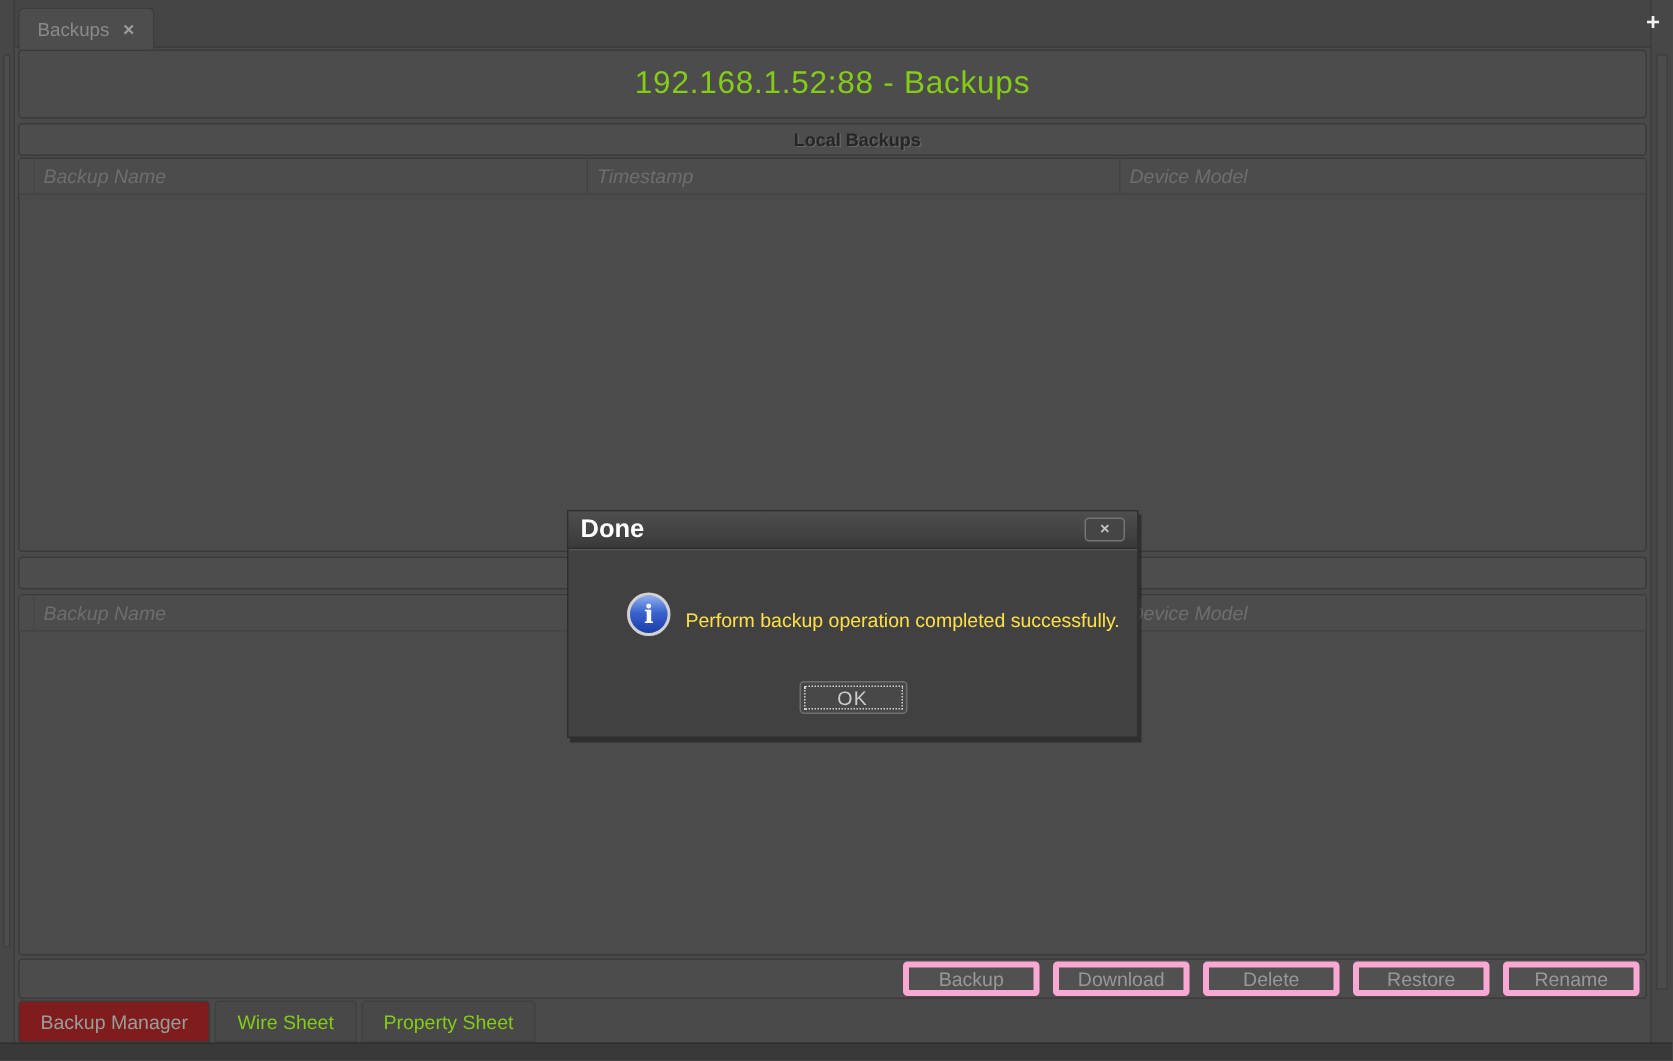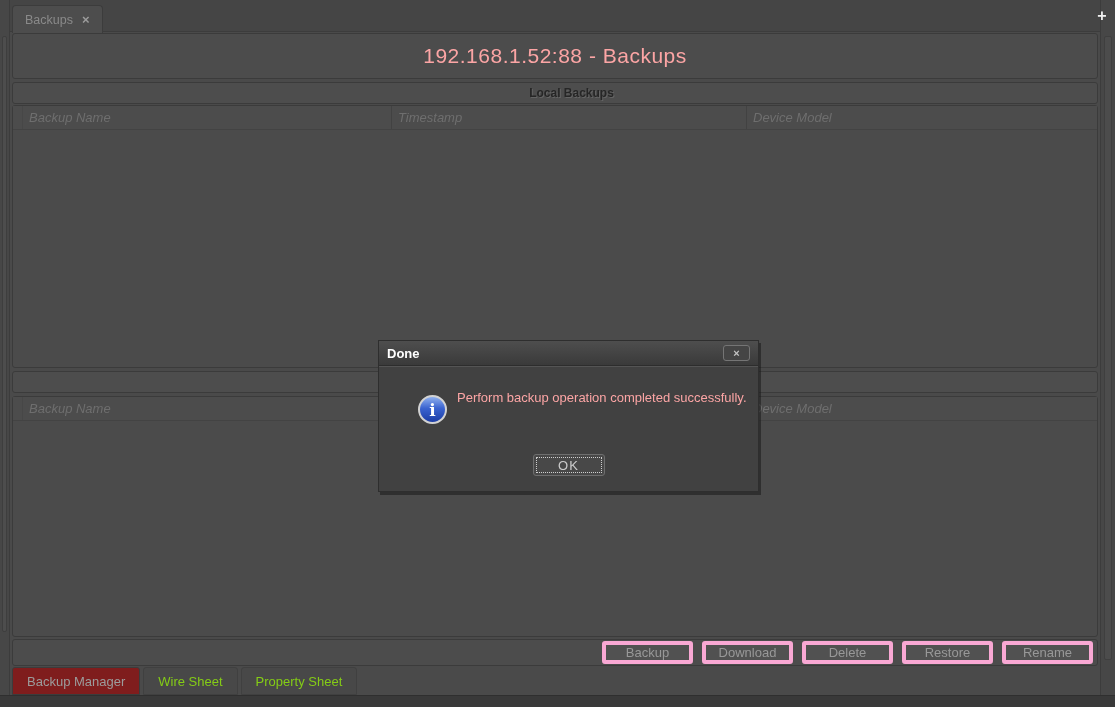--- a/index.html
+++ b/index.html
@@ -50,21 +50,21 @@
   
   .panel {
     position: absolute;
     background: #4c4c4c;
     border: 1px solid #3b3b3b;
     border-radius: 3px;
   }
 
   .view-title { left: 12px; top: 33px; width: 1086px; height: 46px;
     display: flex; align-items: center; justify-content: center; }
-  .view-title .txt { color: #fca5a5; font-size: 21px; letter-spacing: 0.5px; }
+  .view-title .txt { color: #84cc16; font-size: 21px; letter-spacing: 0.5px; }
 
   .section-bar { left: 12px; width: 1086px; height: 22px;
     display: flex; align-items: center; justify-content: center; background: #4d4d4d; }
   .section-bar .txt {
     color: #262626; font-size: 12px; font-weight: bold;
     text-shadow: 1px 1px 0 rgba(160,160,160,0.28);
     padding-left: 33px;
   }
   .section-bar.first { top: 82px; }
   .section-bar.second { top: 371px; }
@@ -114,42 +114,42 @@
     position: absolute; left: 378px; top: 340px; width: 381px; height: 152px;
     background: #414141; border: 1px solid #2e2e2e;
     box-shadow: 2px 3px 0 rgba(25,25,25,0.55);
     z-index: 10;
   }
   .dialog-titlebar {
     height: 25px; display: flex; align-items: center; padding: 0 8px;
     background: linear-gradient(180deg, #4e4e4e 0%, #3a3a3a 100%);
     border-bottom: 1px solid #2d2d2d;
   }
-  .dialog-title { color: #ffffff; font-size: 13px; font-weight: bold; }
+  .dialog-title { color: #ffffff; font-size: 17px; font-weight: bold; }
   .dialog-close {
     margin-left: auto; width: 27px; height: 16px;
     display: flex; align-items: center; justify-content: center;
     background: #454545; border: 1px solid #757575; border-radius: 3px;
     color: #c4c4c4; font-size: 11px; font-weight: bold; line-height: 1; cursor: default;
   }
   .dialog-body {
     position: relative; height: 125px;
     box-shadow: inset 0 1px 0 #545454;
   }
   .info-icon {
     position: absolute; left: 39px; top: 29px; width: 29px; height: 29px;
     border-radius: 50%;
     background: linear-gradient(180deg, #8fb0ee 0%, #3a63d0 45%, #1c3da6 100%);
     border: 2px solid #d2d2d2;
     color: #ffffff; font-family: "DejaVu Serif", serif; font-weight: bold; font-size: 17px;
     display: flex; align-items: center; justify-content: center;
   }
   .dialog-message {
-    position: absolute; left: 78px; top: 24px; right: 10px;
-    color: #fca5a5; font-size: 13px;
+    position: absolute; left: 78px; top: 40px; right: 10px;
+    color: #fde047; font-size: 13px;
   }
   .ok-button {
     position: absolute; left: 50%; transform: translateX(-50%); top: 88px;
     width: 72px; height: 22px;
     background: #484848; border: 1px solid #6e6e6e; border-radius: 3px;
     outline: 1px dotted #cfcfcf; outline-offset: -4px;
     color: #cccccc; font-size: 13px; letter-spacing: 1px; font-family: inherit;
     display: flex; align-items: center; justify-content: center; cursor: default;
   }
 </style>

